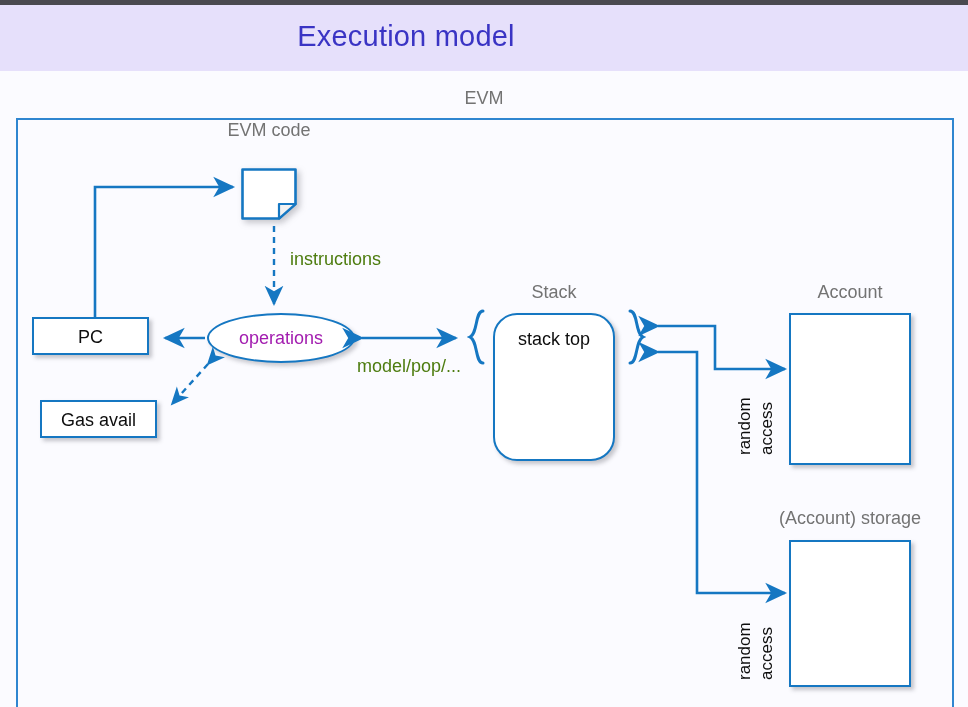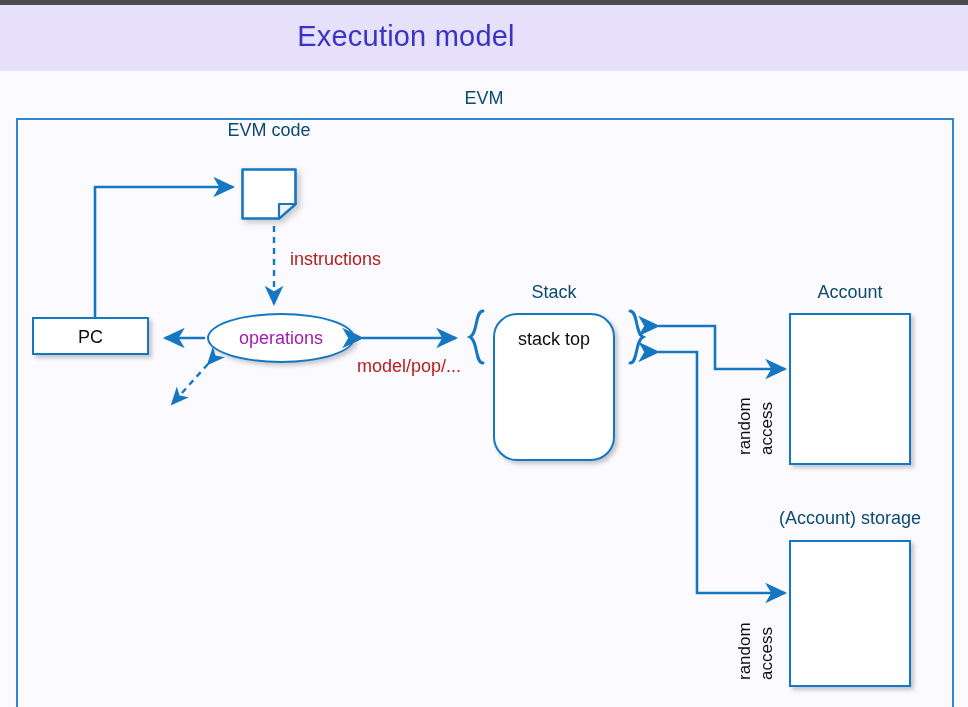--- a/index.html
+++ b/index.html
@@ -35,27 +35,27 @@
     text-align: center;
     font-size: 29px;
     color: #3a34c4;
     letter-spacing: 0.2px;
     white-space: nowrap;
   }
   
   .lbl {
     position: absolute;
     font-size: 18px;
-    color: #b91c1c;
+    color: #4d7c0f;
     white-space: nowrap;
   }
   .lbl-c {
     position: absolute;
     font-size: 18px;
-    color: #0c4a6e;
+    color: #737373;
     white-space: nowrap;
     text-align: center;
   }
   .vlabel {
     position: absolute;
     font-size: 17px;
     color: #0d0d0d;
     white-space: nowrap;
     transform-origin: 0 0;
     transform: rotate(-90deg);
@@ -142,20 +142,23 @@
   </svg>
 
   <div id="ops-ellipse">
     <span>operations</span>
   </div>
 
   <div class="box" id="pc-box">
     <div class="box-text" style="top:8px;">PC</div>
   </div>
 
+  <div class="box" id="gas-box">
+    <div class="box-text" style="top:8px;">Gas avail</div>
+  </div>
 
   <div class="lbl-c" style="left:493px;top:282px;width:122px;">Stack</div>
   <div class="box" id="stack-box">
     <div class="box-text" style="top:14px;">stack top</div>
   </div>
 
   <div class="lbl-c" style="left:760px;top:282px;width:180px;">Account</div>
   <div class="box" id="mem-box"></div>
 
   <div class="lbl-c" style="left:730px;top:508px;width:240px;">(Account) storage</div>

